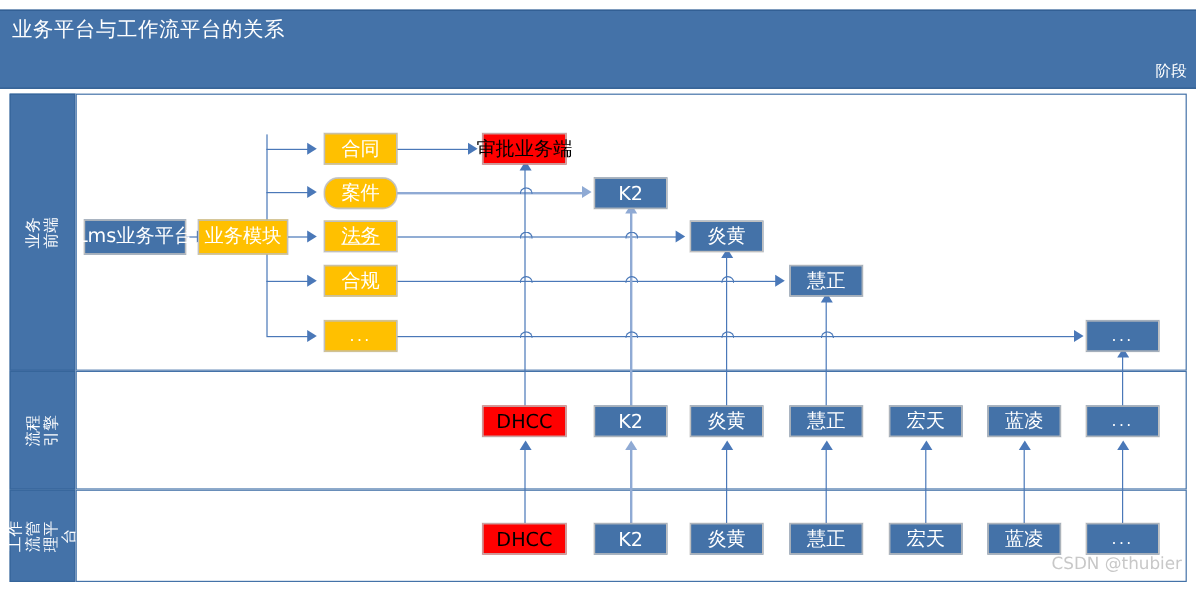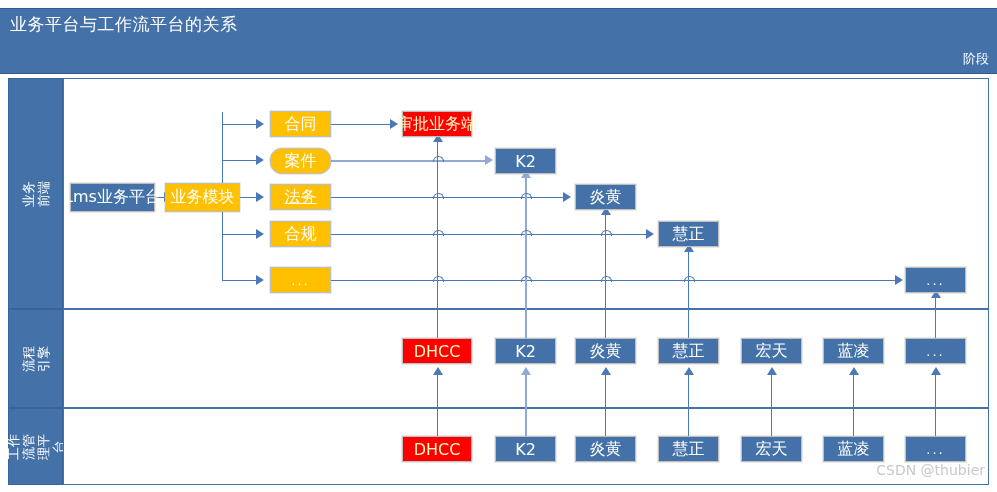--- a/index.html
+++ b/index.html
@@ -63,21 +63,21 @@
     position:absolute;box-sizing:border-box;
     display:flex;align-items:center;justify-content:center;
     font-size:16px;color:#ffffff;
     border:1px solid #bfbfbf;
     box-shadow:0 0 0 0.5px rgba(150,150,150,.4);
     z-index:6;
     white-space:nowrap;
   }
   .node.blue{background:#4472a8;}
   .node.orange{background:#ffc000;color:#ffffff;}
-  .node.red{background:#ff0000;color:#fef9c3;}
+  .node.red{background:#ff0000;color:#000000;}
   .node.dots{letter-spacing:2px;font-size:13px;}
 
   
   .ln{position:absolute;background:#4a78b8;z-index:3;}
   .ln.h{height:1px;}
   .ln.v{width:1px;}
   .ln.thick{background:#8faad4;}
   .ln.h.thick{height:2px;}
   .ln.v.thick{width:2px;}
 

